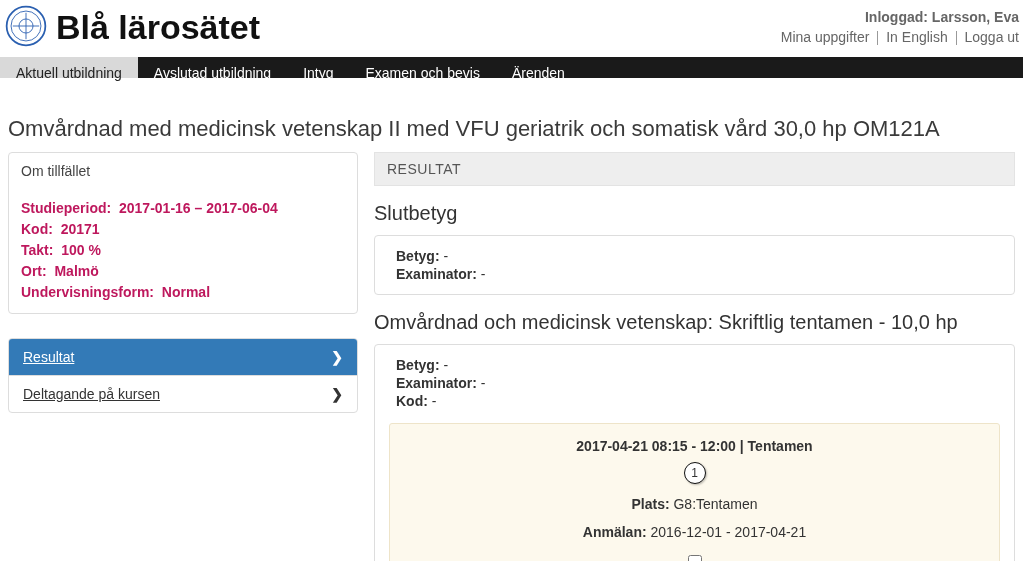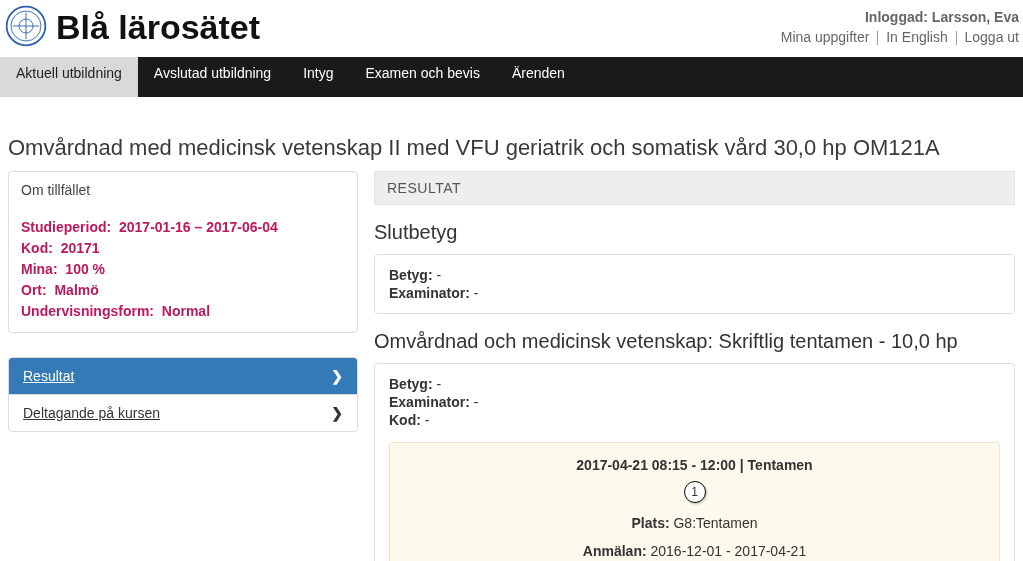--- a/index.html
+++ b/index.html
@@ -9,21 +9,21 @@
 
   .header { display: flex; align-items: center; justify-content: space-between; padding: 4px 4px 6px 4px; }
   .header-left { display: flex; align-items: center; gap: 8px; }
   .logo-svg { width: 44px; height: 44px; }
   .site-name { font-size: 34px; font-weight: 700; color: #111; }
   .header-right { text-align: right; font-size: 14px; color: #666; line-height: 1.4; }
   .header-right .login-line { font-weight: 700; }
   .header-links span.sep { display:inline-block; border-left:1px solid #999; margin:0 4px; height:14px; vertical-align:middle; }
   .header-links a { color:#666; }
 
-  .navbar { background: #1a1a1a; display: flex; align-items: stretch; height: 40px; }
+  .navbar { background: #1a1a1a; display: flex; align-items: stretch; height: 21px; }
   .nav-item { color: #fff; font-size: 14px; padding: 8px 16px; cursor: pointer; }
   .nav-item.active { background: #d9d9d9; color: #222; }
   .nav-item + .nav-item { margin-left: 0; }
 
   .page { padding: 20px 8px 8px 8px; }
   .page-title { font-size: 22px; color: #3a3a3a; margin: 18px 0 10px 0; font-weight: 400; }
 
   .columns { display: flex; gap: 16px; align-items: flex-start; }
   .col-left { width: 350px; flex: 0 0 350px; }
   .col-right { flex: 1; }
@@ -38,21 +38,21 @@
   .sidenav-item .label { text-decoration: underline; }
   .sidenav-item .chev { font-weight: 700; }
   .sidenav-item.active { background: #337ab7; color: #fff; }
   .sidenav-item.active .label { color:#fff; }
 
   .section-header { background: #eee; padding: 8px 12px; color: #555; font-weight: 400; letter-spacing: .5px; border:1px solid #e3e3e3; }
 
   .sub-heading { font-size: 20px; color: #333; margin: 16px 0 10px 0; font-weight: 400; }
 
   .result-card { border: 1px solid #ddd; border-radius: 4px; padding: 10px 14px; }
-  .result-card .row { margin: 2px 0; }
+  .result-card .row { margin: 2px 7px; }
   .label-b { font-weight: 700; }
 
   .exam-box { background: #fdf9ed; border: 1px solid #eee4c9; border-radius: 3px; padding: 14px 16px; margin-top: 14px; }
   .exam-line { margin-bottom: 12px; display:flex; align-items:center; gap:8px;flex-direction:column; }
   .exam-line:last-child{margin-bottom:0;}
 
   .marker { display: inline-flex; width: 22px; height: 22px; border: 1.6px solid #111; border-radius: 50%; align-items: center; justify-content: center; font-size: 12px; background: #fff; box-shadow: 1px 1px 2px rgba(0,0,0,.25); font-weight:400;}
 
   input[type=checkbox]{ width:14px;height:14px; vertical-align:middle;}
 </style>
@@ -107,21 +107,21 @@
         <div class="card-title">Om tillfället</div>
         <div class="info-line">
           <span>Studieperiod:</span>&nbsp;
           <span>2017-01-16 – 2017-06-04</span>
         </div>
         <div class="info-line">
           <span>Kod:</span>&nbsp;
           <span>20171</span>
         </div>
         <div class="info-line">
-          <span>Mina:</span>&nbsp;
+          <span>Takt:</span>&nbsp;
           <span>100 %</span>
         </div>
         <div class="info-line">
           <span>Ort:</span>&nbsp;
           <span>Malmö</span>
         </div>
         <div class="info-line">
           <span>Undervisningsform:</span>&nbsp;
           <span>Normal</span>
         </div>

